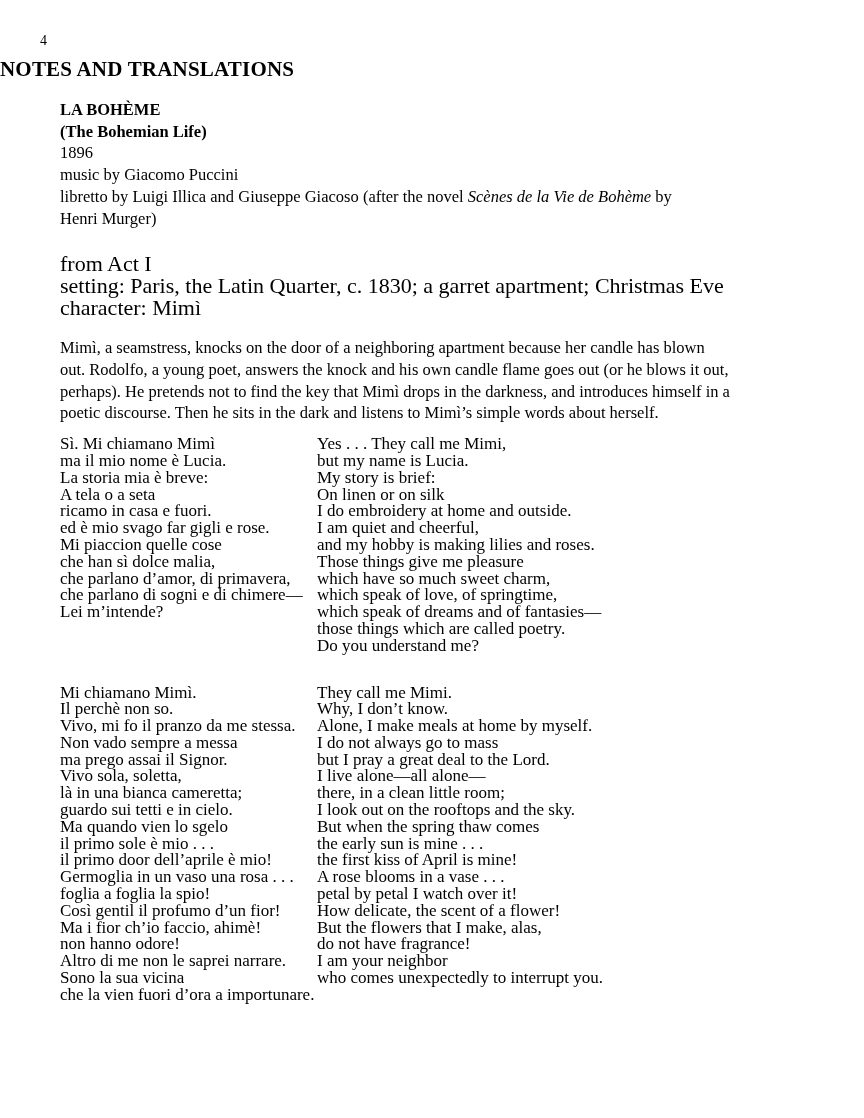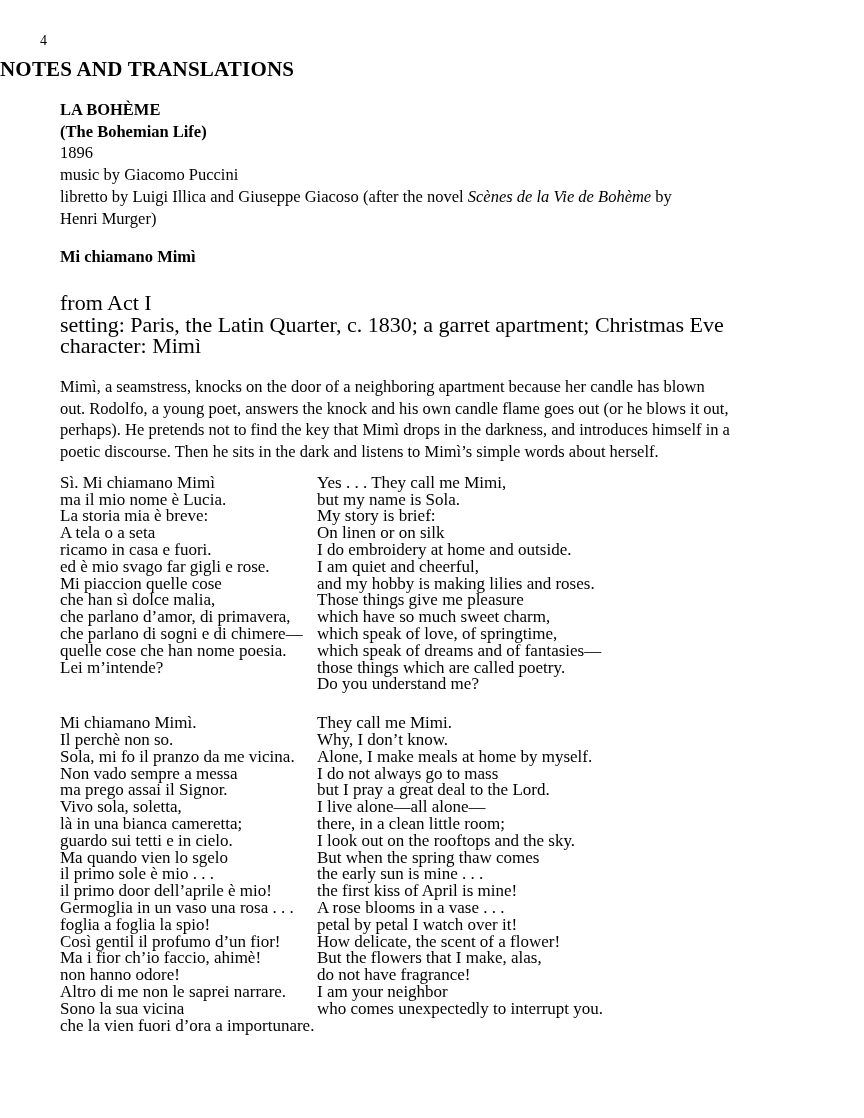--- a/index.html
+++ b/index.html
@@ -61,21 +61,21 @@
     margin-top: 19px;
   }
   .synopsis div { white-space: pre; }
   .lyrics {
     display: grid;
     grid-template-columns: 257px 1fr;
     font-size: 17px;
     line-height: 16.8px;
   }
   .stanza-1 { margin-top: 12px; }
-  .stanza-2 { margin-top: 22px; }
+  .stanza-2 { margin-top: 30px; }
   .lyrics .english { }
   .lyrics div div { white-space: pre; }
   .line { white-space: pre; }
 </style>
 </head>
 <body>
 
 <div class="page">
 
   <div class="page-number">4</div>
@@ -86,21 +86,20 @@
 
     <div class="work-block">
       <div class="bold">LA BOHÈME</div>
       <div class="bold">(The Bohemian Life)</div>
       <div>1896</div>
       <div>music by Giacomo Puccini</div>
       <div><span>libretto by Luigi Illica and Giuseppe Giacoso (after the novel </span><i>Scènes de la Vie de Bohème</i><span> by</span></div>
       <div>Henri Murger)</div>
     </div>
 
-    <div class="aria-title">Mi chiamano Mimì</div>
 
     <div class="aria-meta">
       <div>from Act I</div>
       <div>setting: Paris, the Latin Quarter, c. 1830; a garret apartment; Christmas Eve</div>
       <div>character: Mimì</div>
     </div>
 
     <div class="synopsis">
         <div class="line">Mimì, a seamstress, knocks on the door of a neighboring apartment because her candle has blown</div>
         <div class="line">out. Rodolfo, a young poet, answers the knock and his own candle flame goes out (or he blows it out,</div>
@@ -113,45 +112,44 @@
           <div class="line">Sì. Mi chiamano Mimì</div>
           <div class="line">ma il mio nome è Lucia.</div>
           <div class="line">La storia mia è breve:</div>
           <div class="line">A tela o a seta</div>
           <div class="line">ricamo in casa e fuori.</div>
           <div class="line">ed è mio svago far gigli e rose.</div>
           <div class="line">Mi piaccion quelle cose</div>
           <div class="line">che han sì dolce malia,</div>
           <div class="line">che parlano d’amor, di primavera,</div>
           <div class="line">che parlano di sogni e di chimere—</div>
-          <div class="line">quelle cose che han nome poesia.</div>
           <div class="line">Lei m’intende?</div>
         </div>
       <div class="english">
           <div class="line">Yes . . . They call me Mimi,</div>
-          <div class="line">but my name is Sola.</div>
+          <div class="line">but my name is Lucia.</div>
           <div class="line">My story is brief:</div>
           <div class="line">On linen or on silk</div>
           <div class="line">I do embroidery at home and outside.</div>
           <div class="line">I am quiet and cheerful,</div>
           <div class="line">and my hobby is making lilies and roses.</div>
           <div class="line">Those things give me pleasure</div>
           <div class="line">which have so much sweet charm,</div>
           <div class="line">which speak of love, of springtime,</div>
           <div class="line">which speak of dreams and of fantasies—</div>
           <div class="line">those things which are called poetry.</div>
           <div class="line">Do you understand me?</div>
         </div>
     </div>
 
     <div class="lyrics stanza-2">
       <div class="italian">
           <div class="line">Mi chiamano Mimì.</div>
           <div class="line">Il perchè non so.</div>
-          <div class="line">Sola, mi fo il pranzo da me vicina.</div>
+          <div class="line">Vivo, mi fo il pranzo da me stessa.</div>
           <div class="line">Non vado sempre a messa</div>
           <div class="line">ma prego assai il Signor.</div>
           <div class="line">Vivo sola, soletta,</div>
           <div class="line">là in una bianca cameretta;</div>
           <div class="line">guardo sui tetti e in cielo.</div>
           <div class="line">Ma quando vien lo sgelo</div>
           <div class="line">il primo sole è mio . . .</div>
           <div class="line">il primo door dell’aprile è mio!</div>
           <div class="line">Germoglia in un vaso una rosa . . .</div>
           <div class="line">foglia a foglia la spio!</div>

